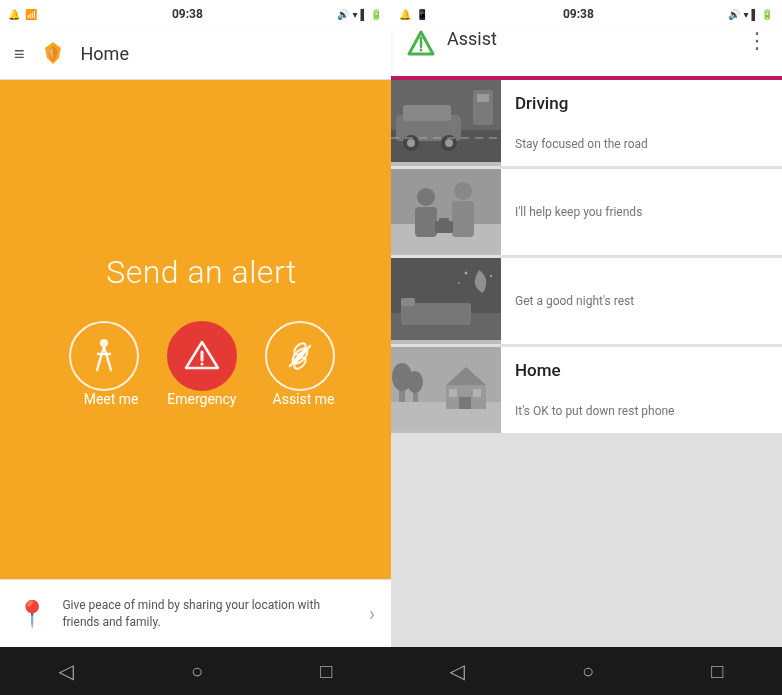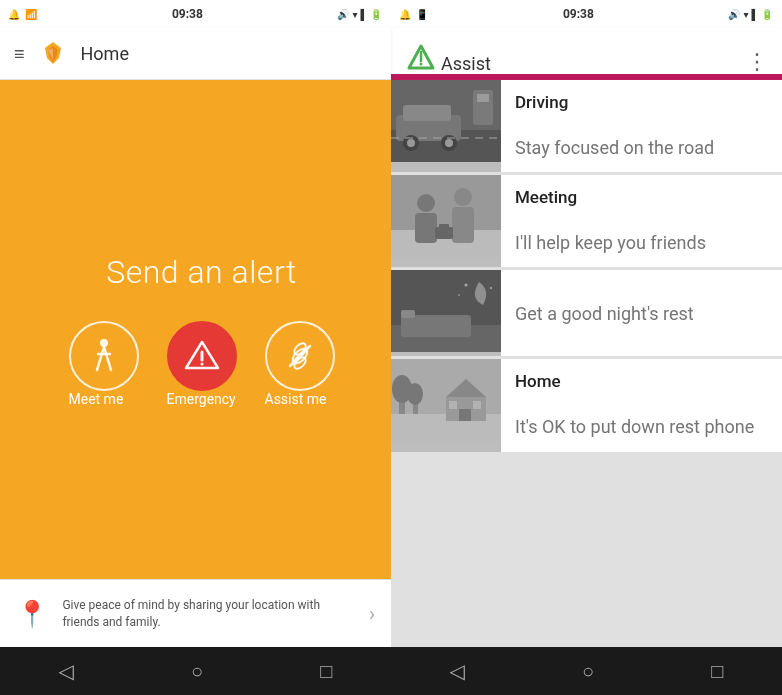--- a/index.html
+++ b/index.html
@@ -66,21 +66,21 @@
 
     .alert-buttons {
       display: flex;
       gap: 28px;
       align-items: center;
     }
 
     .alert-btn-group {
       display: flex;
       flex-direction: column;
-      align-items: flex-start;
+      align-items: flex-end;
       gap: 0;
     }
 
     .alert-circle {
       width: 70px;
       height: 70px;
       border-radius: 50%;
       border: 2.5px solid rgba(255,255,255,0.85);
       display: flex;
       align-items: center;
@@ -152,24 +152,24 @@
       justify-content: space-between;
       padding: 0 8px;
       font-size: 11px;
       color: #333;
     }
 
     .app-bar-right {
       height: 52px;
       background: #fff;
       display: flex;
-      align-items: flex-end;
+      align-items: flex-start;
       padding: 0 14px;
-      gap: 4px;
-      border-bottom: 6px solid #be185d;
+      gap: 10px;
+      border-bottom: 4px solid #be185d;
       box-shadow: 0 1px 3px rgba(0,0,0,0.08);
     }
 
     .app-title-right { font-size: 18px; color: #333; font-weight: 400; flex: 1; }
     .more-icon { font-size: 22px; color: #666; }
 
     .cards-list {
       flex: 1;
       overflow: hidden;
       display: flex;
@@ -204,21 +204,21 @@
     }
 
     .card-title {
       font-size: 17px;
       font-weight: 500;
       color: #212121;
       margin-bottom: 3px;
     }
 
     .card-subtitle {
-      font-size: 18px;
+      font-size: 12px;
       color: #757575;
       line-height: 1.4;
       text-align: right;
     }
 
     .nav-bar-right {
       height: 48px;
       background: #1a1a1a;
       display: flex;
       align-items: center;
@@ -381,21 +381,20 @@
           <rect x="24" y="38" width="22" height="30" rx="4" fill="#777"></rect>
 
           <circle cx="72" cy="22" r="9" fill="#888"></circle>
           <rect x="61" y="32" width="22" height="36" rx="4" fill="#888"></rect>
 
           <rect x="44" y="52" width="18" height="12" rx="2" fill="#666"></rect>
           <rect x="48" y="49" width="10" height="4" rx="1" fill="#666"></rect>
         </svg>
       </div>
       <div class="card-content">
-        <span class="card-title">Meeting</span>
         <span class="card-subtitle">I'll help keep you friends</span>
       </div>
     </div>
 
     <div class="assist-card">
       <div class="card-image">
         <svg width="110" height="82" viewBox="0 0 110 82">
           <rect width="110" height="82" fill="#555"></rect>
           <rect y="55" width="110" height="27" fill="#666"></rect>
 

